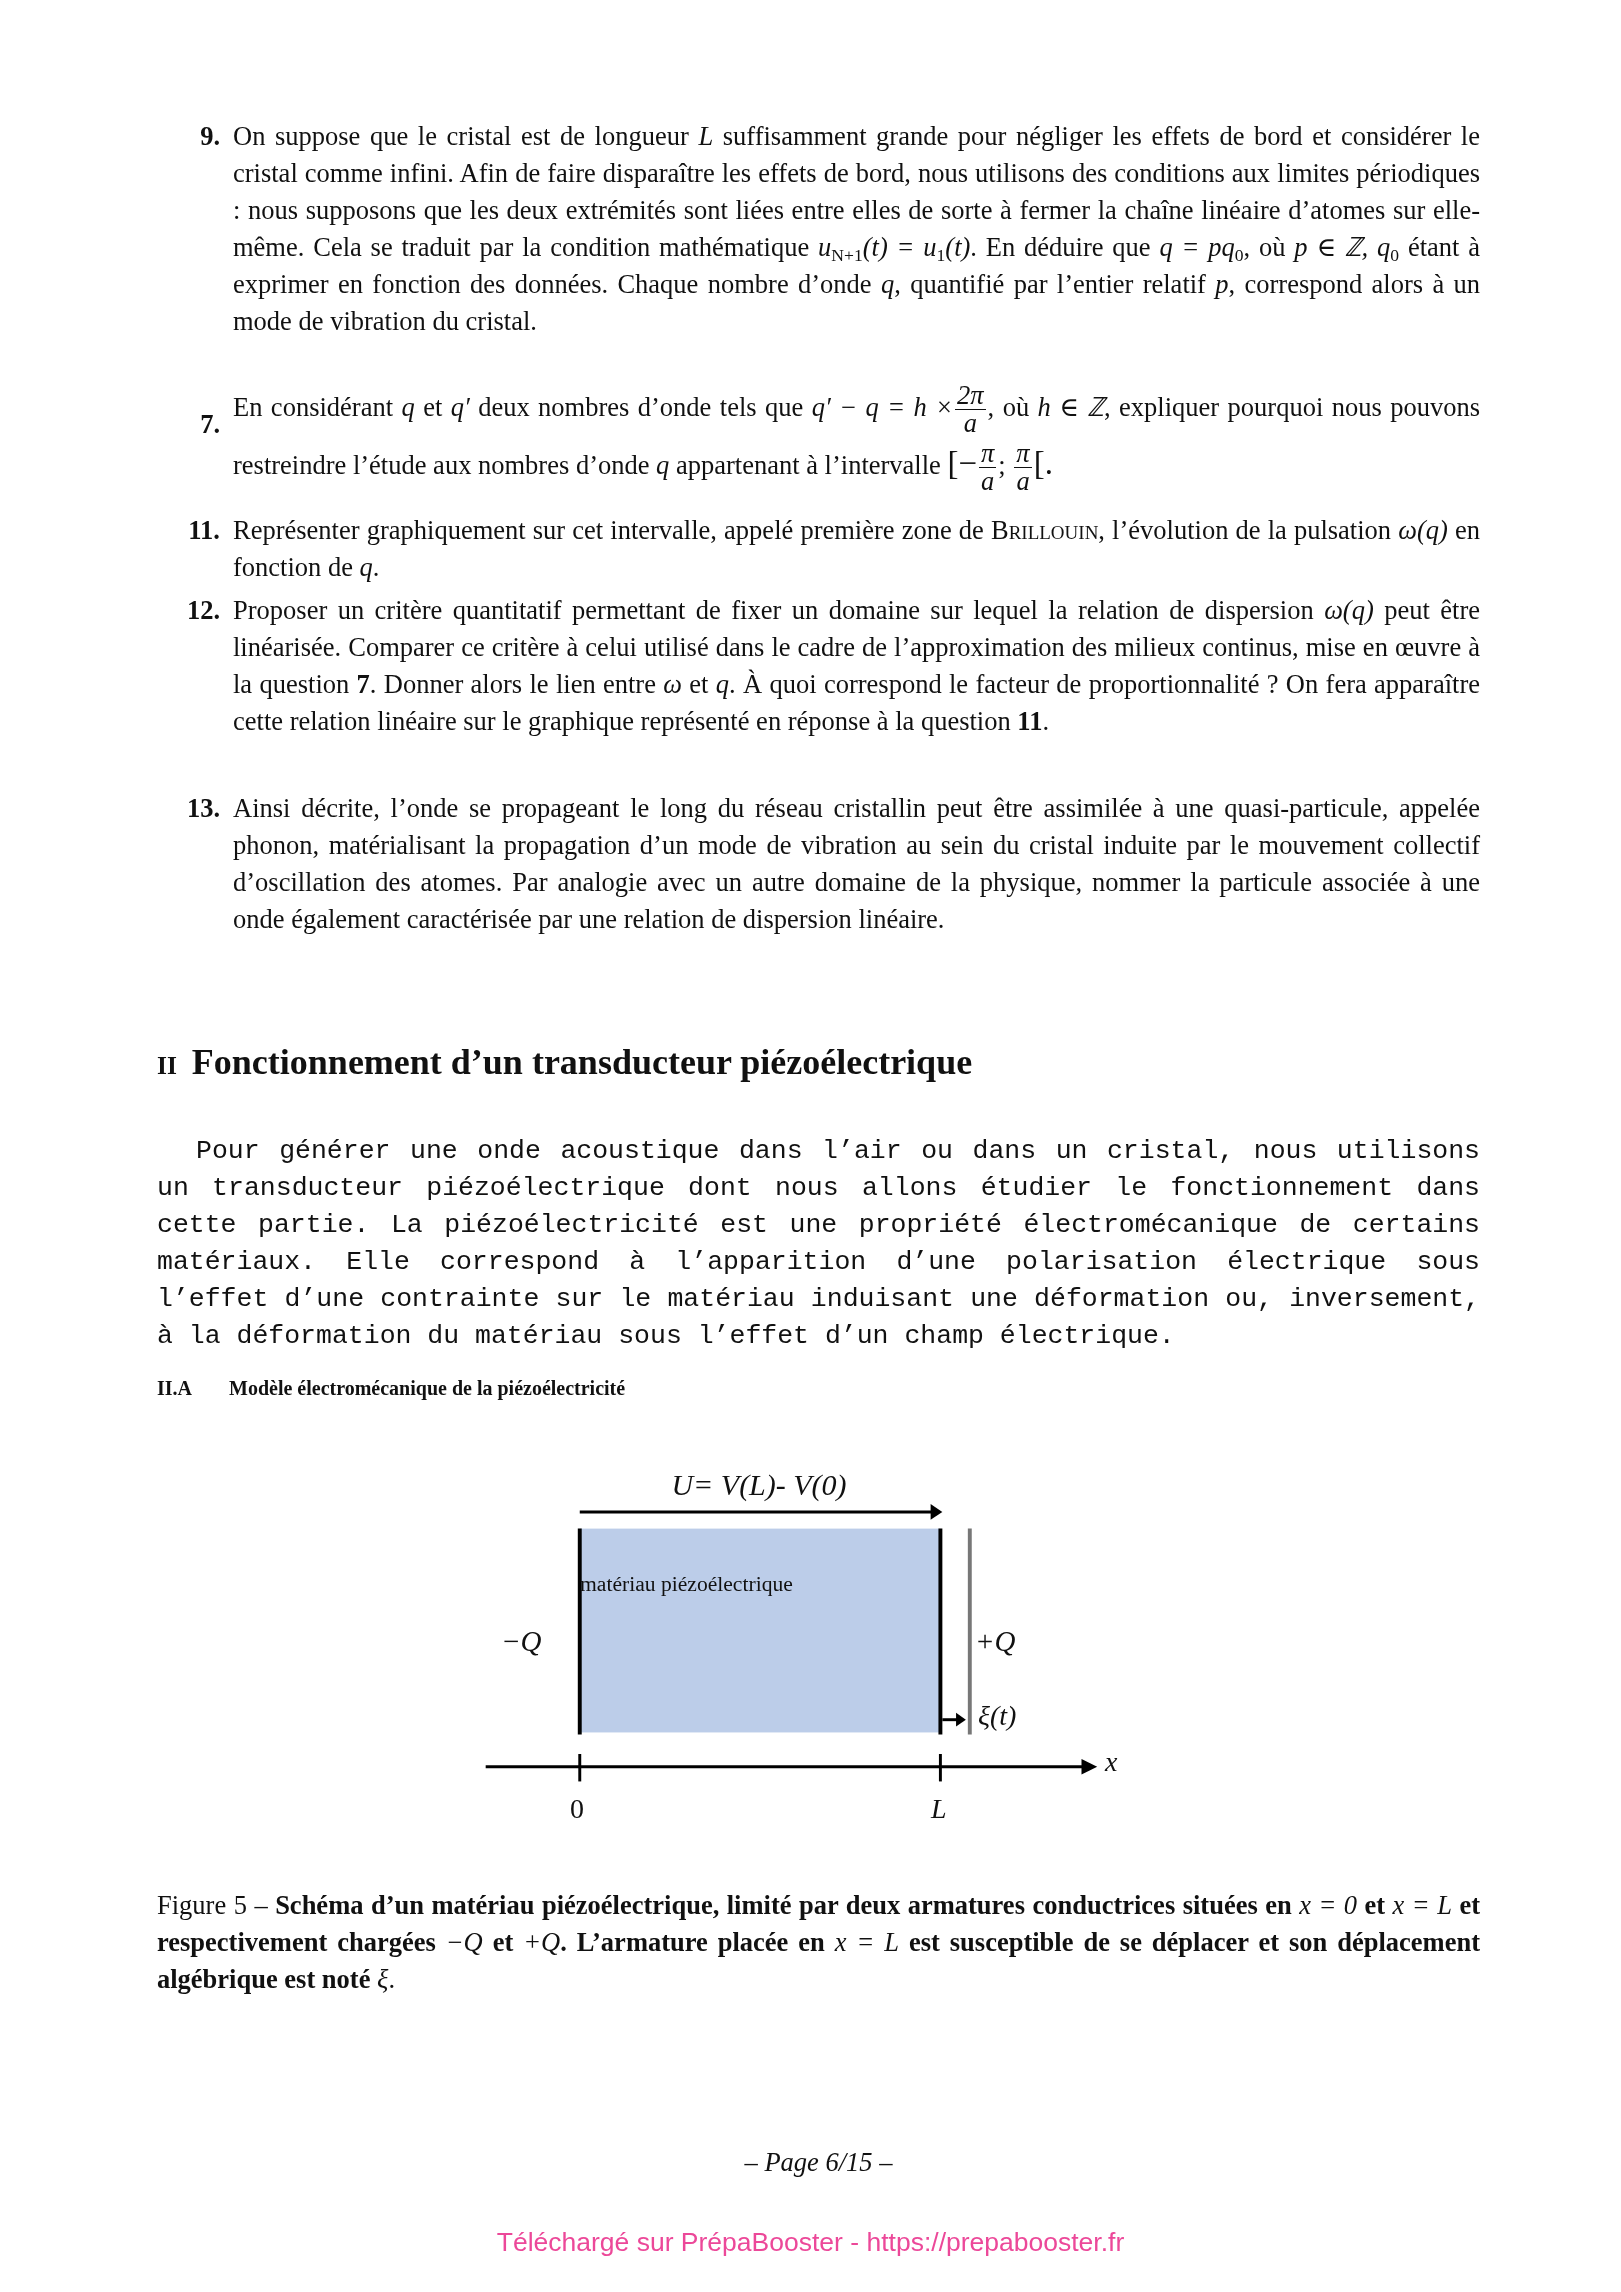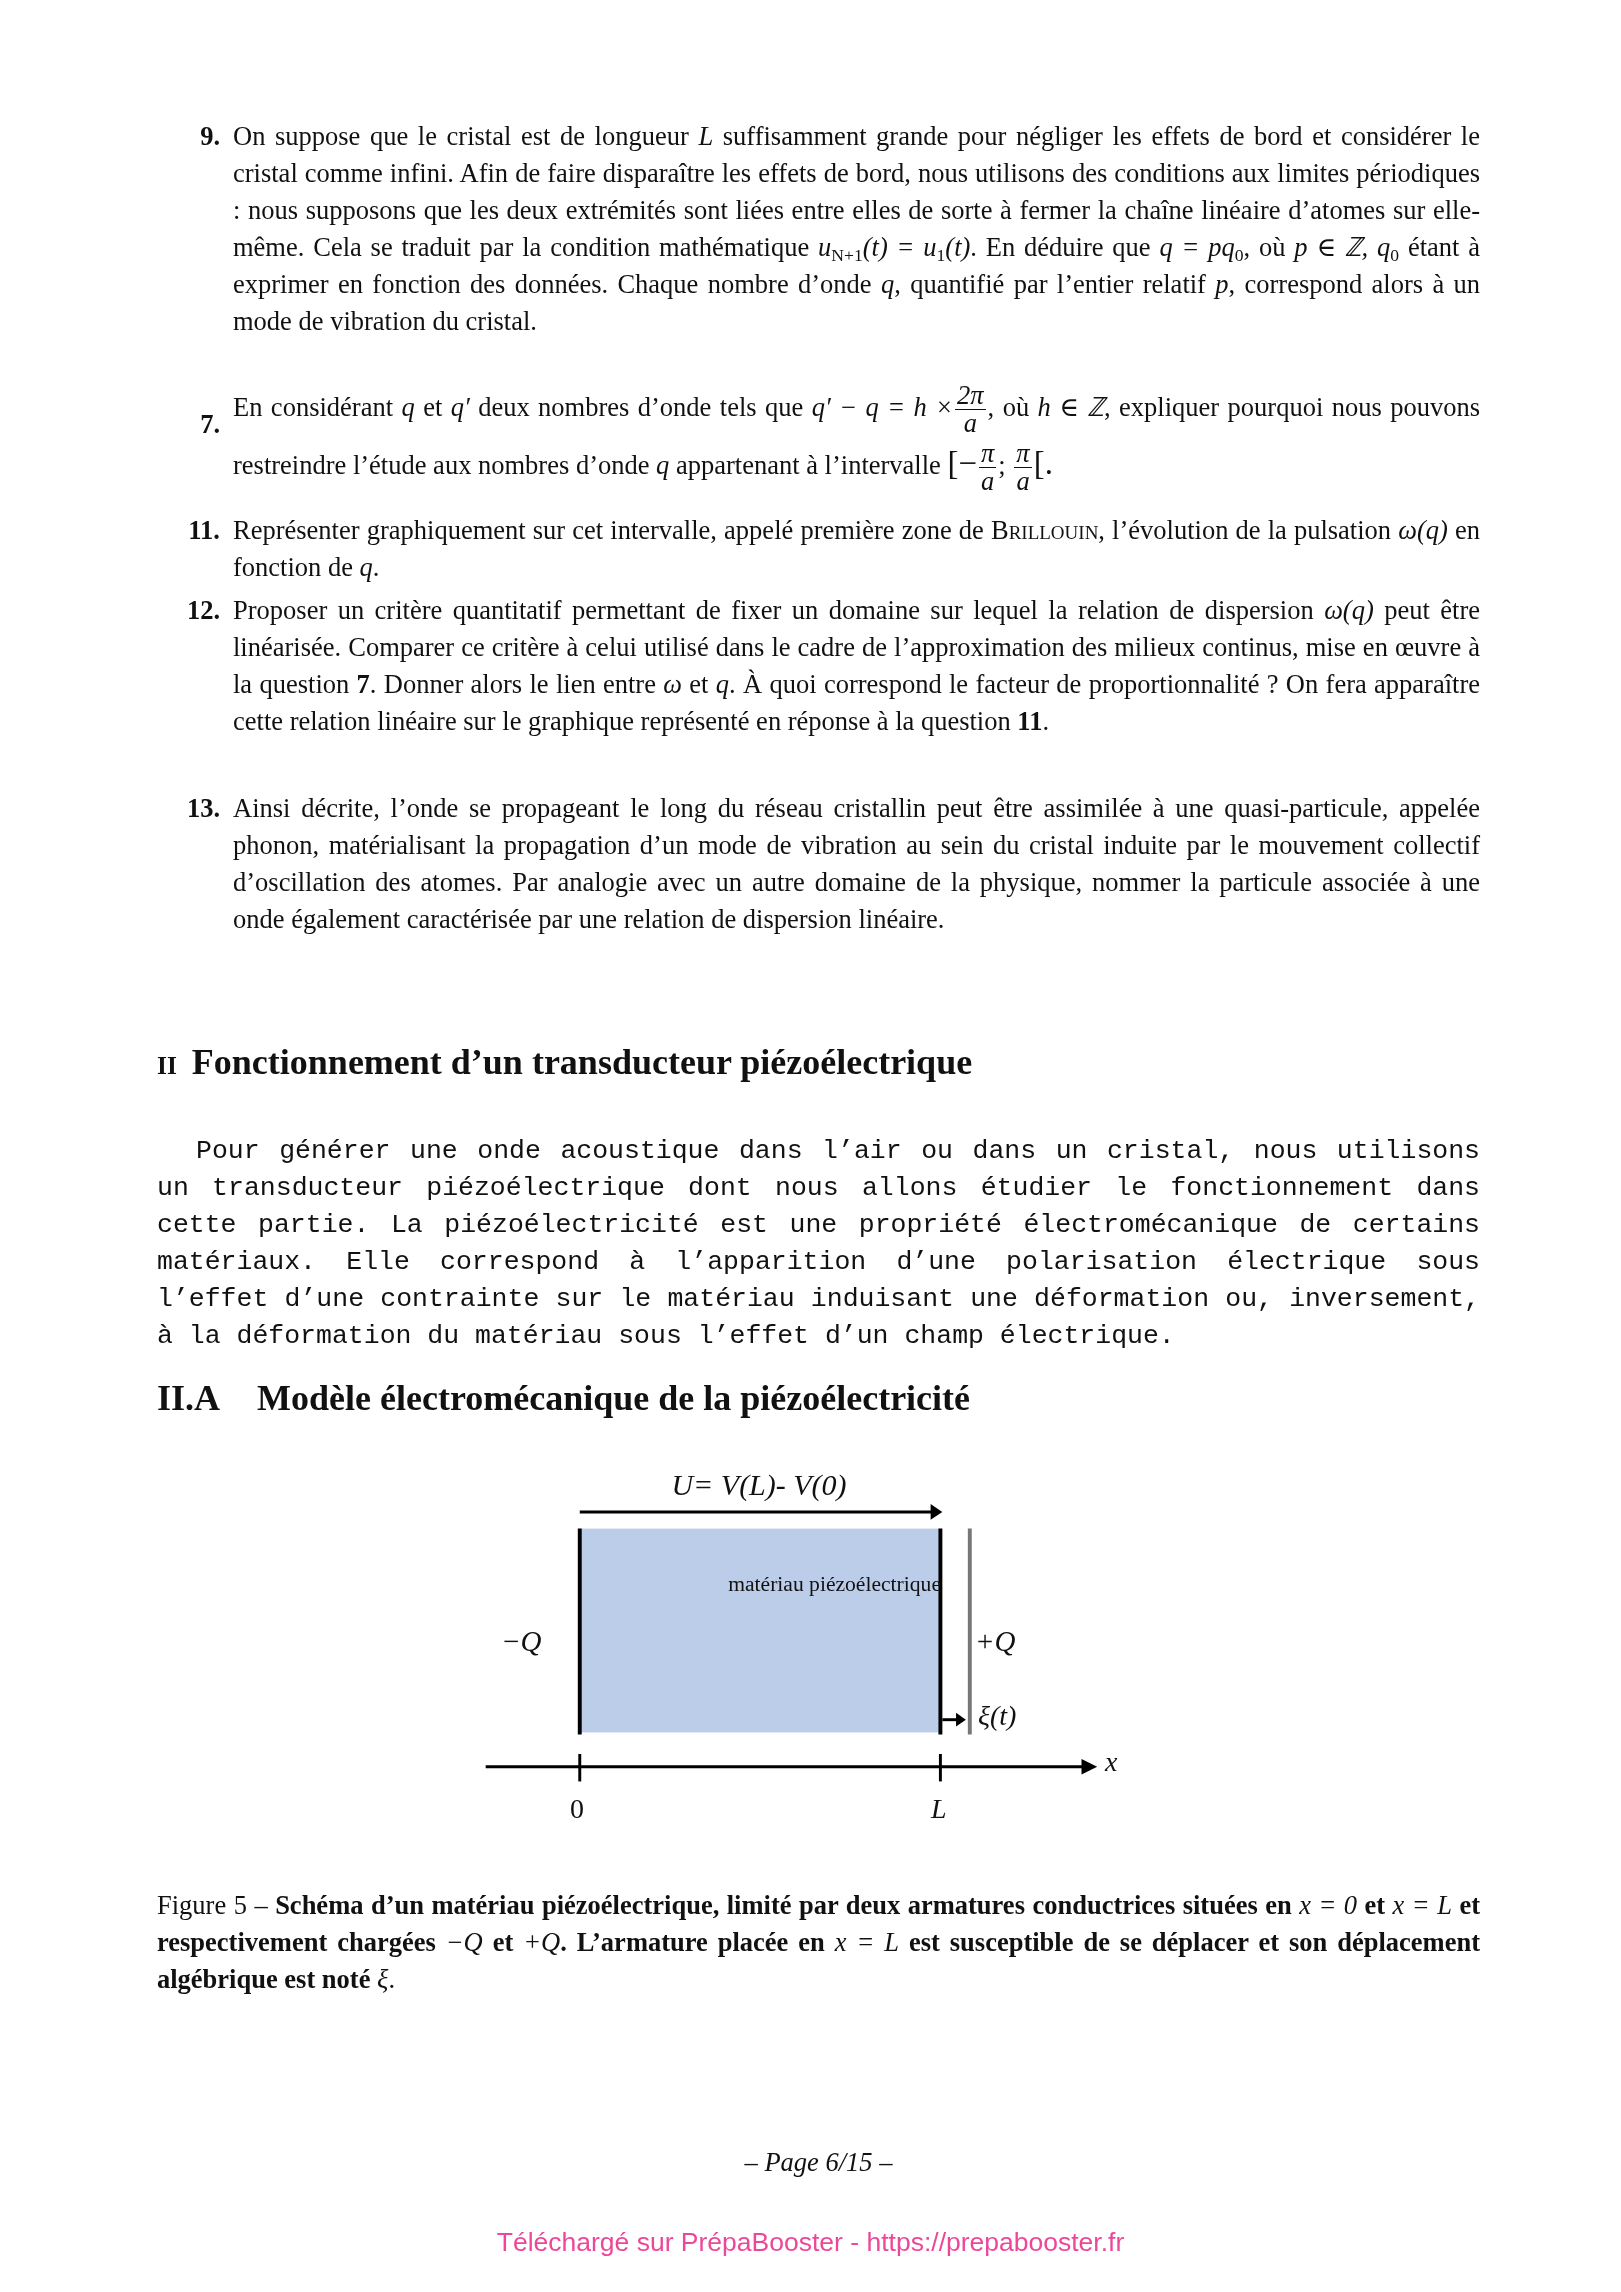--- a/index.html
+++ b/index.html
@@ -16,21 +16,21 @@
   i.m { font-style: italic; }
   sub { font-size: 17.6px; vertical-align: -4.9px; line-height: 0; }
   .frac { display: inline-block; vertical-align: middle; text-align: center; margin: 0 2px; line-height: 27.4px; }
   .frac span { display: block; padding: 0 2px; }
   .frac span.top { border-bottom: 1.5px solid #111; font-style: italic; }
   .frac span.bot { font-style: italic; }
   .sc { font-variant: small-caps; }
   .section-title { position: absolute; left: 157px; top: 1041px; font-size: 36px; font-weight: bold; font-family: "Liberation Serif", "DejaVu Serif", serif; }
   .section-title .sn { font-size: 25.5px; font-weight: bold; margin-right: 15px; font-variant: small-caps; }
   .para { position: absolute; left: 157px; width: 1323px; top: 1133px; font-size: 26.5px; line-height: 37px; text-align: justify; text-indent: 39px; font-family: Liberation Mono, monospace; }
-  .subsection-title { position: absolute; left: 157px; top: 1377px; font-size: 36px; font-weight: bold; font-family: "Liberation Serif", "DejaVu Serif", serif; }
+  .subsection-title { position: absolute; left: 157px; top: 1377px; font-size: 20px; font-weight: bold; font-family: "Liberation Serif", "DejaVu Serif", serif; }
   .subsection-title .sn { margin-right: 37px; }
   .figure { position: absolute; left: 470px; top: 1460px; width: 686px; height: 392px; }
   .caption { position: absolute; left: 157px; width: 1323px; top: 1887px; font-size: 26.5px; line-height: 37px; text-align: justify; font-family: "Liberation Serif", "DejaVu Serif", serif; }
   .caption b { font-weight: bold; }
   .pagenum { position: absolute; left: 0; width: 1621px; top: 2147px; text-align: center; font-size: 26.5px; font-style: italic; font-family: "Liberation Serif", "DejaVu Serif", serif; margin-left: 8px; }
   .footer { position: absolute; left: 0; width: 1621px; top: 2227px; text-align: center; font-size: 26.5px; font-family: "Liberation Sans", "DejaVu Sans", sans-serif; color: #ec4899; }
 </style>
 </head>
 <body>
 
@@ -95,21 +95,21 @@
 
       <line x1="482" y1="265" x2="498" y2="265" stroke="#000" stroke-width="3"></line>
       <polygon points="496,258 506,265 496,272" fill="#000"></polygon>
 
       <line x1="16" y1="313" x2="625" y2="313" stroke="#000" stroke-width="3"></line>
       <polygon points="624,305 640,313 624,321" fill="#000"></polygon>
       <line x1="112" y1="300" x2="112" y2="328" stroke="#000" stroke-width="3"></line>
       <line x1="480" y1="300" x2="480" y2="328" stroke="#000" stroke-width="3"></line>
     </svg>
     <div style="position:absolute; left:0; width:578px; top:7.8px; text-align:center; font-style:italic; font-size:30px; font-family:'Liberation Serif', serif;">U= V(L)- V(0)</div>
-    <div style="position:absolute; left:110px; width:361px; top:112px; text-align:right; font-size:21.6px; font-family:'Liberation Serif', serif;">matériau piézoélectrique</div>
+    <div style="position:absolute; left:110px; width:361px; top:112px; text-align:left; font-size:21.6px; font-family:'Liberation Serif', serif;">matériau piézoélectrique</div>
     <div style="position:absolute; left:31px; top:165px; font-style:italic; font-size:29px; font-family:'Liberation Serif', serif;">−Q</div>
     <div style="position:absolute; left:505px; top:165px; font-style:italic; font-size:29px; font-family:'Liberation Serif', serif;">+Q</div>
     <div style="position:absolute; left:508px; top:240px; font-style:italic; font-size:28px; font-family:'Liberation Serif', serif;">ξ(t)</div>
     <div style="position:absolute; left:635px; top:286px; font-style:italic; font-size:28px; font-family:'Liberation Serif', serif;">x</div>
     <div style="position:absolute; left:100px; top:333px; font-size:28px; font-family:'Liberation Serif', serif;">0</div>
     <div style="position:absolute; left:461px; top:333px; font-style:italic; font-size:28px; font-family:'Liberation Serif', serif;">L</div>
   </div>
 
   <div class="caption">
     <span>Figure 5 – </span><b>Schéma d’un matériau piézoélectrique, limité par deux armatures conductrices situées en </b><i class="m">x = 0</i><b> et </b><i class="m">x = L</i><b> et respectivement chargées </b><i class="m">−Q</i><b> et </b><i class="m">+Q</i><b>. L’armature placée en </b><i class="m">x = L</i><b> est susceptible de se déplacer et son déplacement algébrique est noté </b><i class="m">ξ</i><span>.</span>

